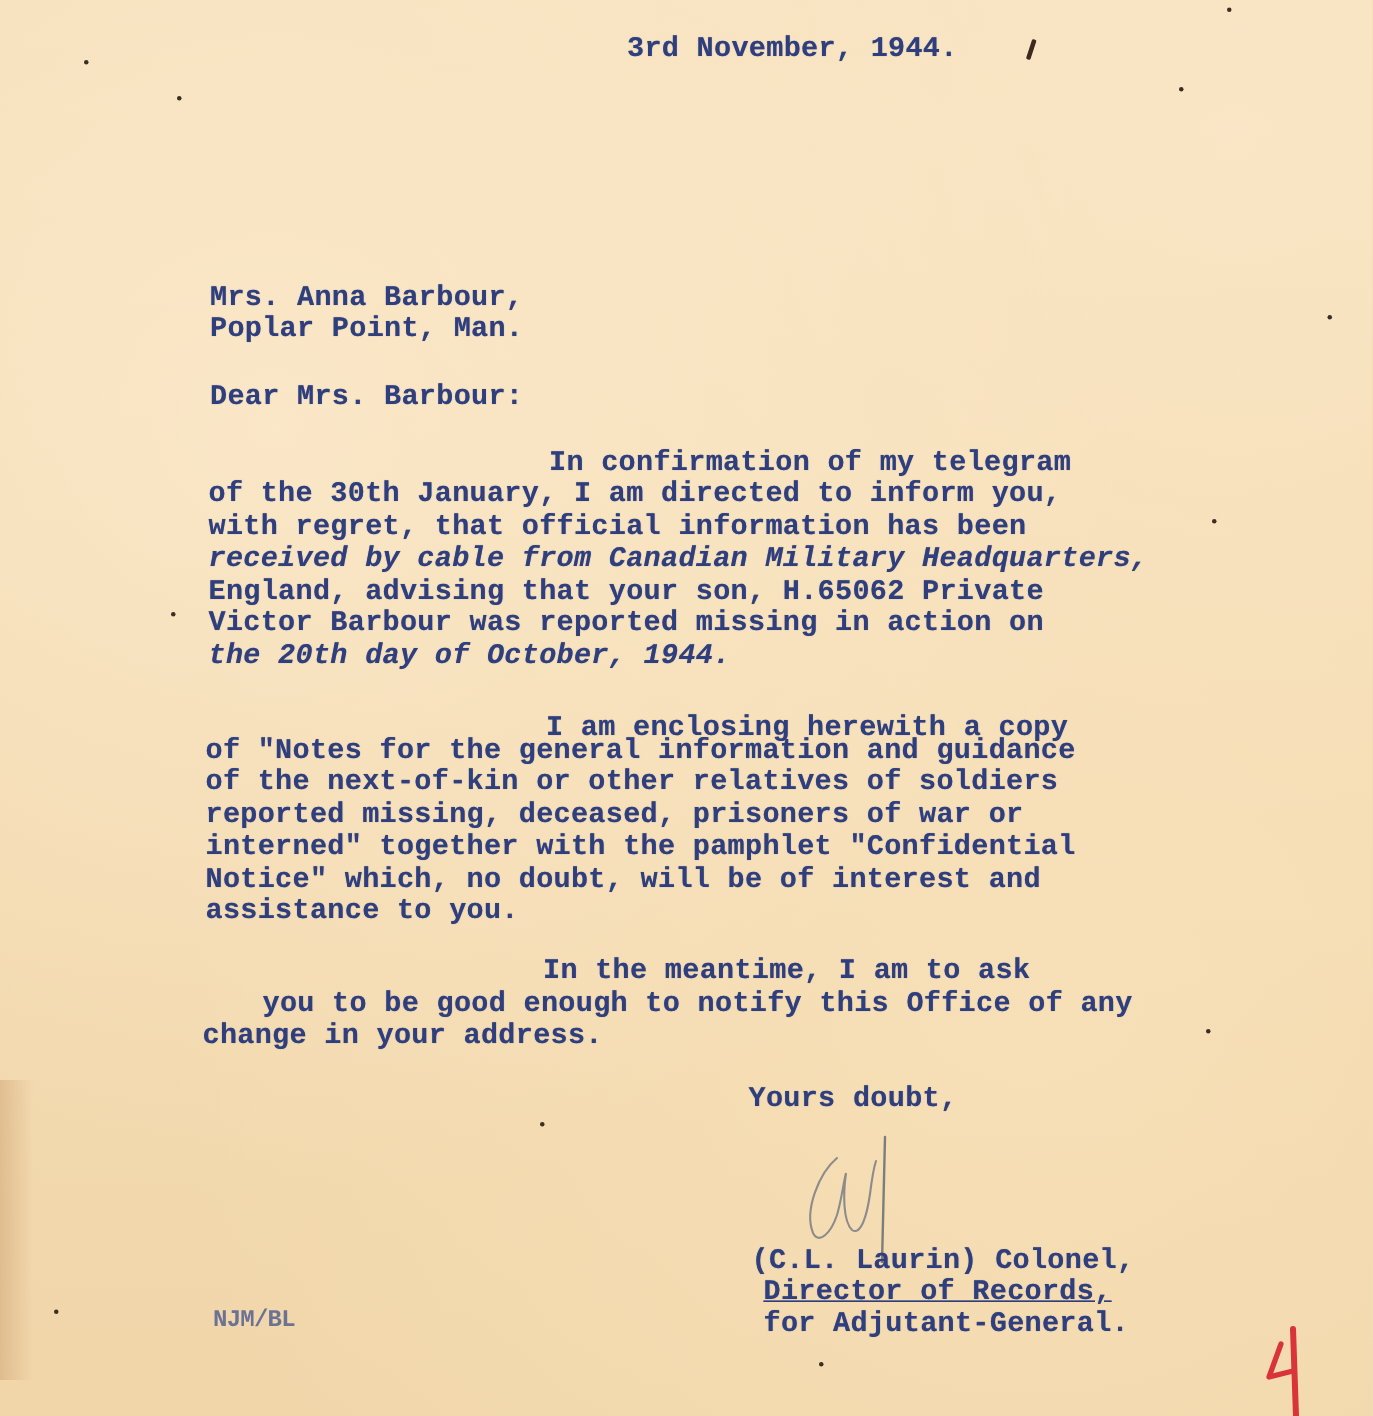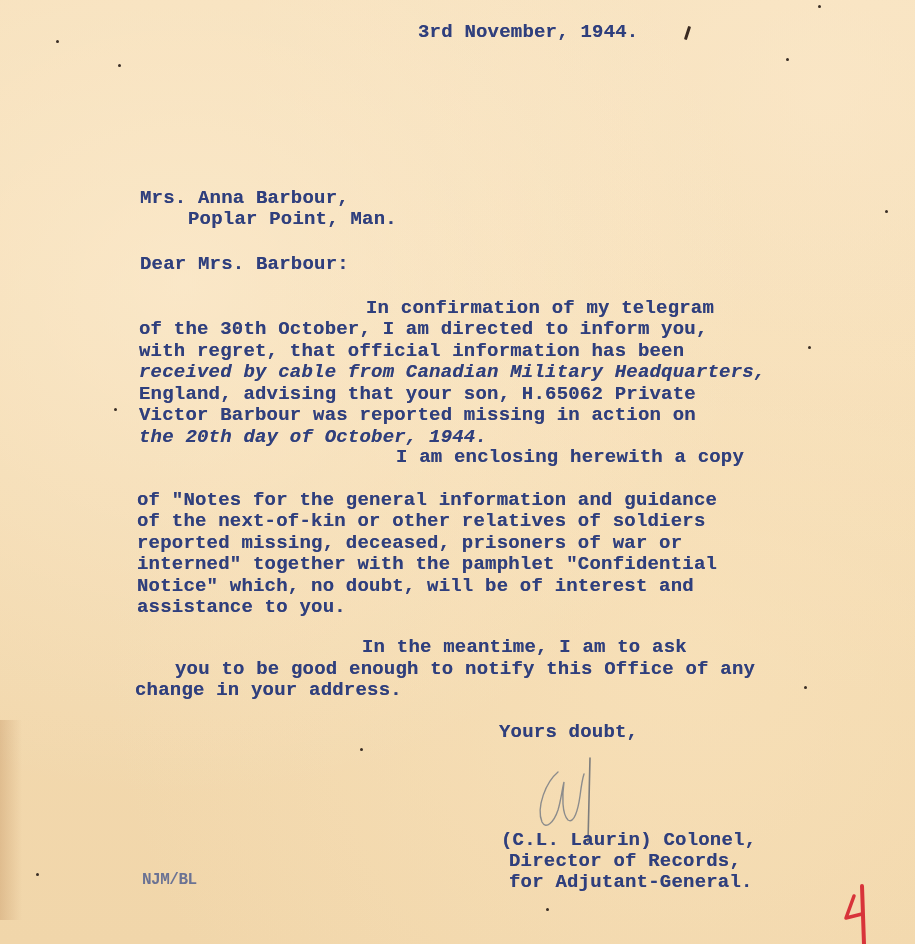--- a/index.html
+++ b/index.html
@@ -47,46 +47,46 @@
       position: absolute;
       left: 686px;
       top: 26px;
       width: 3px;
       height: 14px;
       background: #3a2a22;
       transform: rotate(18deg);
       border-radius: 1px;
     }
     .addr1 { left: 140px; top: 188px; }
-    .addr2 { left: 140px; top: 209px; margin-left: 48px; }
+    .addr2 { left: 140px; top: 209px; }
     .salutation { left: 140px; top: 254px; }
 
     .p1-0 { left: 366px; top: 298px; }
     .p1-1 { left: 139px; top: 319px; }
     .p1-2 { left: 139px; top: 341px; }
     .p1-3 { left: 139px; top: 362px; font-style: italic; }
     .p1-4 { left: 139px; top: 384px; }
     .p1-5 { left: 139px; top: 405px; }
     .p1-6 { left: 139px; top: 427px; font-style: italic; }
 
-    .p2-0 { left: 364px; top: 447px; margin-left: 32px; }
+    .p2-0 { left: 364px; top: 475px; }
     .p2-1 { left: 137px; top: 490px; }
     .p2-2 { left: 137px; top: 511px; }
     .p2-3 { left: 137px; top: 533px; }
     .p2-4 { left: 137px; top: 554px; }
     .p2-5 { left: 137px; top: 576px; }
     .p2-6 { left: 137px; top: 597px; }
 
     .p3-0 { left: 362px; top: 637px; }
     .p3-1 { left: 135px; top: 659px; margin-left: 40px; }
     .p3-2 { left: 135px; top: 680px; }
 
     .closing { left: 499px; top: 722px; }
     .sig-name { left: 501px; top: 830px; }
-    .sig-title { left: 509px; top: 851px; }
+    .sig-title { left: 509px; top: 851px; text-decoration: underline; }
     .sig-for { left: 509px; top: 872px; }
 
     .ref-initials {
       position: absolute;
       left: 142px;
       top: 871px;
       font-size: 16px;
       font-weight: bold;
       color: #4a5a8e;
       opacity: 0.8;
@@ -126,21 +126,21 @@
   <div class="line date">3rd November, 1944.</div>
   <div class="tick-mark"></div>
 
   <div class="line addr1">Mrs. Anna Barbour,</div>
   <div class="line addr2">Poplar Point, Man.</div>
 
   <div class="line salutation">Dear Mrs. Barbour:</div>
 
   <div>
     <div class="line p1-0">In confirmation of my telegram</div>
-    <div class="line p1-1">of the 30th October, I am directed to inform you,</div>
+    <div class="line p1-1">of the 30th January, I am directed to inform you,</div>
     <div class="line p1-2">with regret, that official information has been</div>
     <div class="line p1-3">received by cable from Canadian Military Headquarters,</div>
     <div class="line p1-4">England, advising that your son, H.65062 Private</div>
     <div class="line p1-5">Victor Barbour was reported missing in action on</div>
     <div class="line p1-6">the 20th day of October, 1944.</div>
   </div>
 
   <div>
     <div class="line p2-0">I am enclosing herewith a copy</div>
     <div class="line p2-1">of "Notes for the general information and guidance</div>

